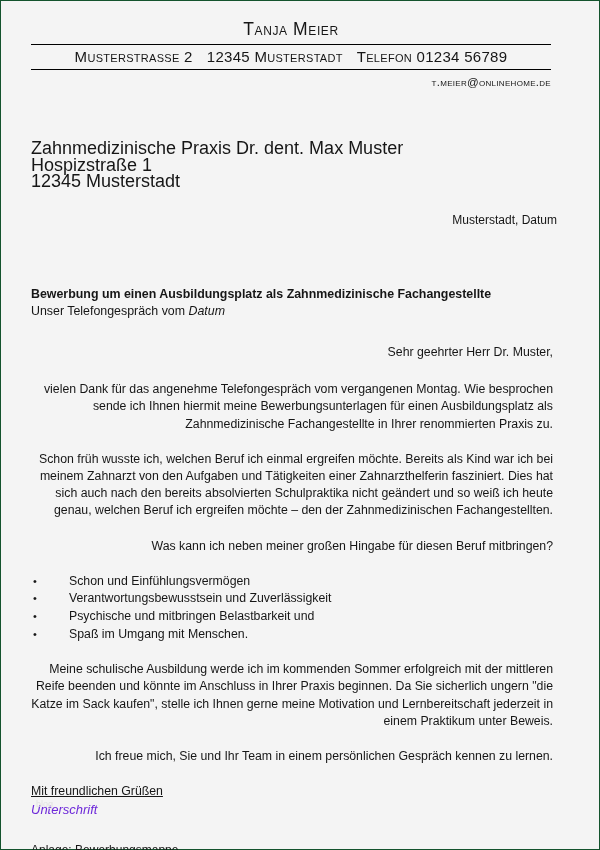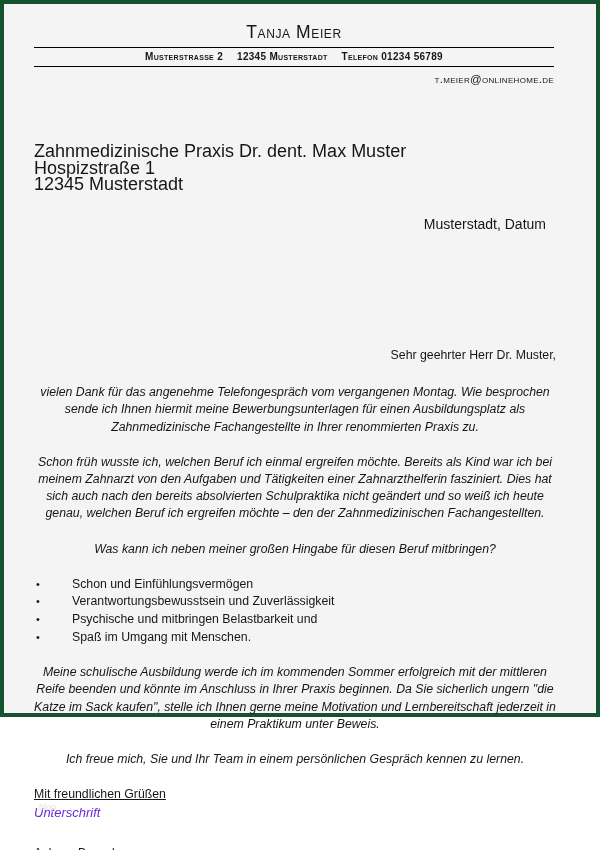--- a/index.html
+++ b/index.html
@@ -11,23 +11,23 @@
     height: 850px;
     background: #ffffff;
     font-family: "Liberation Sans", sans-serif;
     overflow: hidden;
   }
 
   .page {
     position: relative;
     box-sizing: border-box;
     width: 600px;
-    height: 717px;
+    height: 850px;
     background: #f4f4f4;
-    border: 4px solid #14532d;
+    border: 1px solid #14532d;
     color: #161616;
   }
 
   
   .letterhead {
     position: absolute;
     left: 30px;
     top: 18px;
     width: 520px;
   }
@@ -40,26 +40,25 @@
     padding-bottom: 3px;
     white-space: nowrap;
   }
   .lh-rule {
     border-bottom: 1.6px solid #000000;
     width: 100%;
     height: 0;
   }
   .lh-contact {
     text-align: center;
-    font-size: 10px;
+    font-size: 15px;
     font-variant: small-caps;
     letter-spacing: 0.3px;
     padding: 3px 0 4px 0;
     white-space: nowrap;
-    font-weight: bold;
   }
   .lh-contact .sp {
     display: inline-block;
     width: 14px;
   }
   .lh-email {
     text-align: right;
     font-size: 11.5px;
     font-variant: small-caps;
     letter-spacing: 0.3px;
@@ -69,23 +68,23 @@
   
   .recipient {
     position: absolute;
     left: 30px;
     top: 139px;
     font-size: 18px;
     line-height: 16.5px;
   }
   .date-line {
     position: absolute;
-    right: 50px;
+    right: 42px;
     top: 212px;
-    font-size: 14px;
+    font-size: 12px;
   }
 
   
   .subject {
     position: absolute;
     left: 30px;
     top: 285px;
     width: 520px;
     font-size: 12.4px;
     line-height: 17px;
@@ -105,22 +104,21 @@
     width: 522px;
     font-size: 12.3px;
     line-height: 17.2px;
   }
   .salutation {
     margin: 0 0 20px 0;
     text-align: right;
   }
   .para {
     margin: 4px 0 18px 0;
-    text-align: center;
-    font-style: italic;
+    text-align: right;
   }
   .bullets {
     list-style: none;
     margin: 0 0 18px 0;
     padding: 0;
   }
   .bullets li {
     position: relative;
     padding-left: 38px;
     line-height: 17.6px;
@@ -176,20 +174,24 @@
   </div>
 
   <div class="recipient">
     <div>Zahnmedizinische Praxis Dr. dent. Max Muster</div>
     <div>Hospizstraße 1</div>
     <div>12345 Musterstadt</div>
   </div>
 
   <div class="date-line">Musterstadt, Datum</div>
 
+  <div class="subject">
+    <div class="subject-main">Bewerbung um einen Ausbildungsplatz als Zahnmedizinische Fachangestellte</div>
+    <div class="subject-sub"><span>Unser Telefongespräch vom </span><span class="ital">Datum</span></div>
+  </div>
 
   <div class="body-block">
     <p class="salutation">Sehr geehrter Herr Dr. Muster,</p>
     <p class="para">vielen Dank für das angenehme Telefongespräch vom vergangenen Montag. Wie besprochen sende ich Ihnen hiermit meine Bewerbungsunterlagen für einen Ausbildungsplatz als Zahnmedizinische Fachangestellte in Ihrer renommierten Praxis zu.</p>
     <p class="para">Schon früh wusste ich, welchen Beruf ich einmal ergreifen möchte. Bereits als Kind war ich bei meinem Zahnarzt von den Aufgaben und Tätigkeiten einer Zahnarzthelferin fasziniert. Dies hat sich auch nach den bereits absolvierten Schulpraktika nicht geändert und so weiß ich heute genau, welchen Beruf ich ergreifen möchte – den der Zahnmedizinischen Fachangestellten.</p>
     <p class="para">Was kann ich neben meiner großen Hingabe für diesen Beruf mitbringen?</p>
     <ul class="bullets">
       <li>Schon und Einfühlungsvermögen</li>
       <li>Verantwortungsbewusstsein und Zuverlässigkeit</li>
       <li>Psychische und mitbringen Belastbarkeit und</li>

